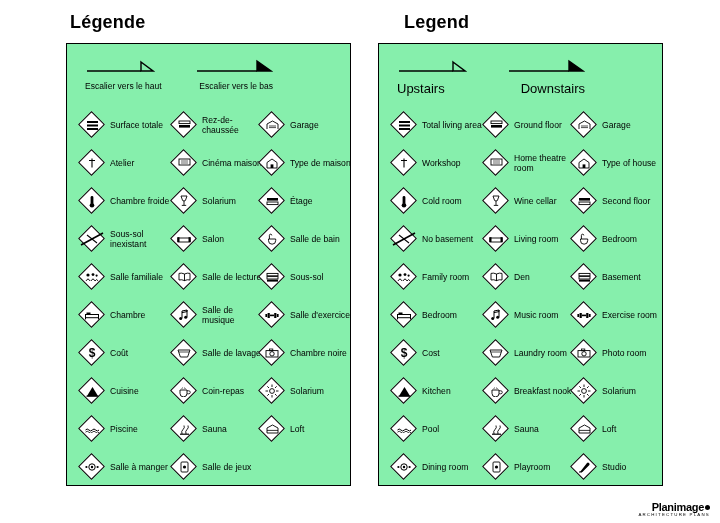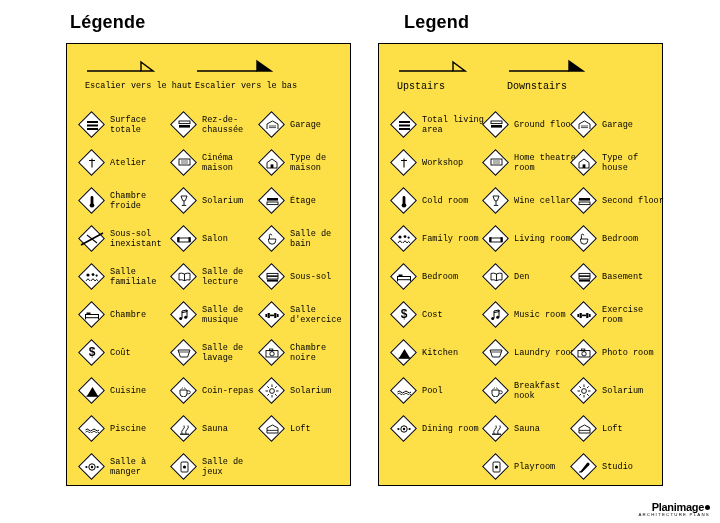--- a/index.html
+++ b/index.html
@@ -22,42 +22,41 @@
     font-weight:bold;
     letter-spacing:.2px;
   }
   .panel-left .panel-title{left:70px;}
   .panel-right .panel-title{left:44px;}
 
   .box{
     position:absolute;
     top:33px;
     border:1px solid #000;
-    background:#fde047;
+    background:#86efac;
     box-sizing:border-box;
-    font-family:Liberation Mono, monospace;
   }
   .panel-left .box{left:66px;width:285px;height:443px;}
   .panel-right .box{left:18px;width:285px;height:443px;}
 
   
   .arrows{
     position:absolute;
     top:14px;left:0;right:0;height:48px;
   }
   .arrow-item{position:absolute;}
   .arrow-up{left:18px;}
-  .arrow-down{left:128px;}
+  .arrow-down{left:128px;text-align:right;}
   .arrow-gfx{height:18px;position:relative;}
   .arrow-label{
     font-size:8.5px;
     margin-top:5px;
     white-space:nowrap;
   }
-  .panel-right .arrow-label{font-size:10px;}
+  .panel-right .arrow-label{font-size:13px;}
 
   
   .grid{
     position:absolute;
     top:62px;left:0;right:0;bottom:4px;
   }
   .col{position:absolute;top:0;width:95px;}
   .col1{left:12px;}
   .col2{left:104px;}
   .col3{left:192px;}
@@ -593,20 +592,32 @@
                   <circle cx="4" cy="10.3" r="2.3" fill="#000"></circle>
                 </svg>
               </span>
             </div>
             <div class="lbl">Cold room</div>
           </div>
         <div class="item">
             <div class="sym">
               <span class="diamond"></span>
               <span class="glyph">
+                <svg width="24" height="16" viewBox="0 0 24 16">
+                  <line x1="1" y1="14" x2="23" y2="2" stroke="#000" stroke-width="1.6"></line>
+                  <line x1="7" y1="4" x2="17" y2="12" stroke="#000" stroke-width="1.1"></line>
+                </svg>
+              </span>
+            </div>
+            <div class="lbl">No basement</div>
+          </div>
+        <div class="item">
+            <div class="sym">
+              <span class="diamond"></span>
+              <span class="glyph">
                 <svg width="14" height="10" viewBox="0 0 14 10">
                   <circle cx="3" cy="3" r="1.6" fill="#000"></circle>
                   <circle cx="8" cy="2.6" r="1.4" fill="#000"></circle>
                   <circle cx="11.6" cy="3.6" r="1.1" fill="#000"></circle>
                   <path d="M1 9 q2-4 4 0 M6 9 q2-4 4 0 M10 9 q1.6-3 3.2 0" stroke="#000" stroke-width=".9" fill="none"></path>
                 </svg>
               </span>
             </div>
             <div class="lbl">Family room</div>
           </div>

